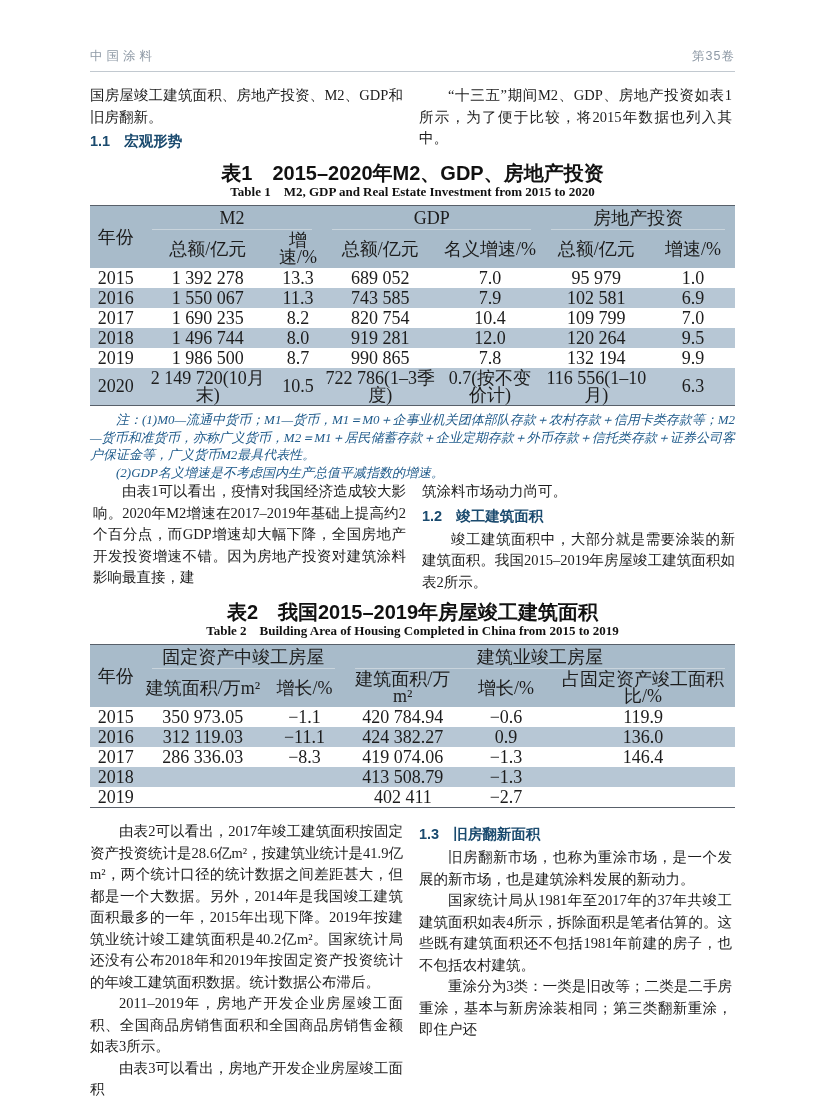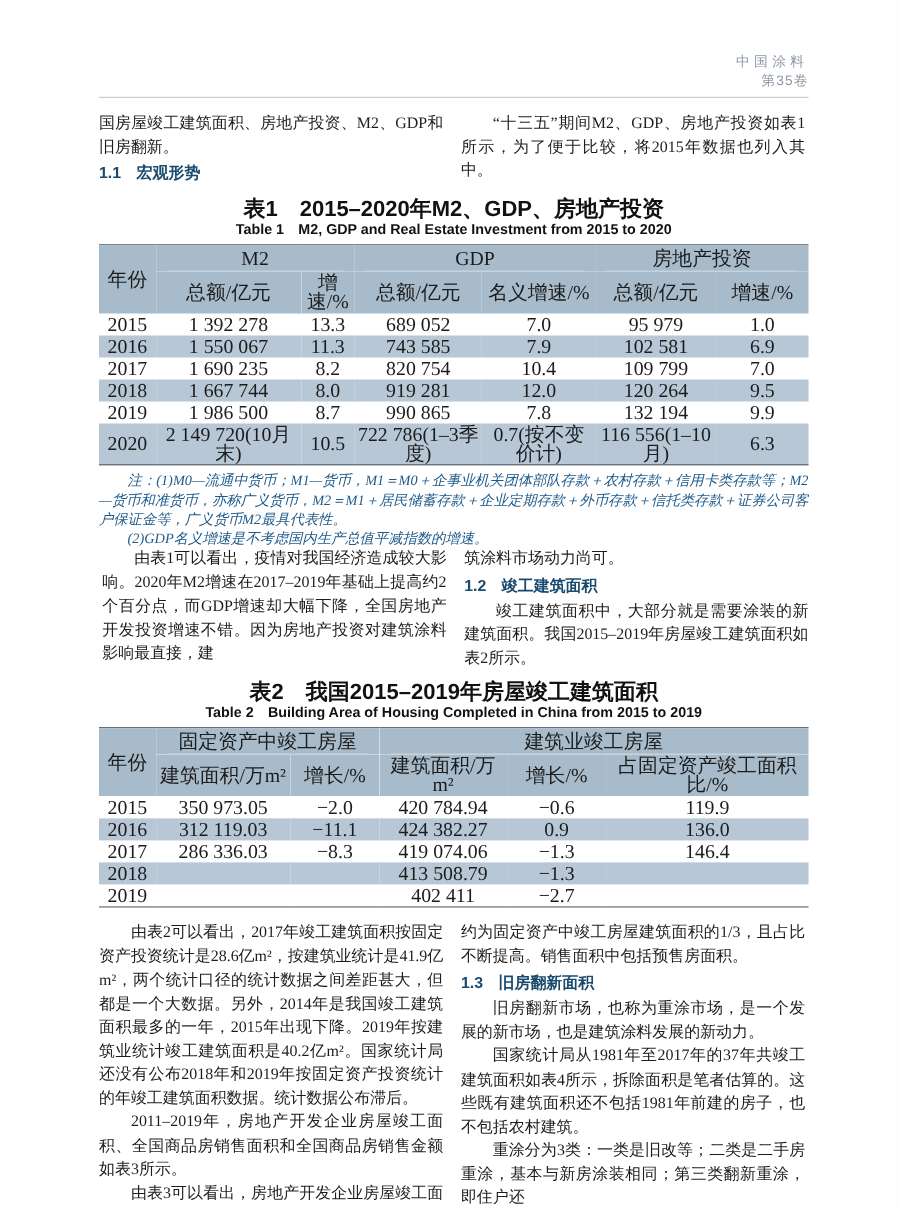--- a/index.html
+++ b/index.html
@@ -7,21 +7,21 @@
     width:816px; height:1099px; box-sizing:border-box;
     margin:0 auto; background:#ffffff; overflow:hidden;
     padding:48px 81px 24px 90px;
     display:flex; flex-direction:column;
     font-family:"Liberation Serif", serif; color:#1c1c1c;
   }
   
   .runhead {
     display:flex; justify-content:space-between; align-items:flex-end;
     color:#8e99a5; font-size:12.5px; font-family:"Liberation Sans", sans-serif;
-    padding-bottom:6px; border-bottom:1px solid #c2c9d0;flex-direction:column;
+    padding-bottom:6px; border-bottom:1px solid #c2c9d0;
   }
   .runhead .journal { letter-spacing:4px; }
   .runhead .volume { letter-spacing:1px; }
 
   
   .twocol { display:flex; gap:16px; }
   .twocol.top { margin-top:13px; }
   .twocol.mid { margin-top:0;justify-content:flex-end; }
   .twocol.bot { margin-top:13px; }
   .col { width:313px; font-size:14.5px; line-height:21.5px; text-align:justify; }
@@ -34,21 +34,21 @@
   .sec-heading .sec-num { margin-right:14px; }
 
   
   .table-block { margin-top:11px; }
   .tbl-title-cn {
     text-align:center; font-weight:bold; font-size:20px; line-height:17px;
     font-family:"Liberation Sans", sans-serif; color:#111;
   }
   .tbl-title-en {
     text-align:center; font-weight:bold; font-size:13px; line-height:16px;
-    font-family:Liberation Sans, sans-serif; margin-top:2px; color:#111;
+    font-family:Liberation Serif, serif; margin-top:2px; color:#111;
   }
   table.data {
     width:100%; border-collapse:collapse; margin-top:5px;
     border-top:1.5px solid #58606a; border-bottom:1.5px solid #58606a;
     font-size:18px;
   }
   table.data thead th {
     background:#a8bbca; font-weight:normal; text-align:center;
     padding:2px 2px; height:20px; line-height:17px; position:relative;
   }
@@ -142,21 +142,21 @@
             <td>2017</td>
             <td>1 690 235</td>
             <td>8.2</td>
             <td>820 754</td>
             <td>10.4</td>
             <td>109 799</td>
             <td>7.0</td>
           </tr>
           <tr>
             <td>2018</td>
-            <td>1 667 744</td>
+            <td>1 496 744</td>
             <td>8.0</td>
             <td>919 281</td>
             <td>12.0</td>
             <td>120 264</td>
             <td>9.5</td>
           </tr>
           <tr>
             <td>2019</td>
             <td>1 986 500</td>
             <td>8.7</td>
@@ -218,21 +218,21 @@
           <th>增长/%</th>
           <th>建筑面积/万m²</th>
           <th>增长/%</th>
           <th>占固定资产竣工面积比/%</th>
         </tr>
       </thead>
       <tbody>
           <tr>
             <td>2015</td>
             <td>350 973.05</td>
-            <td>−2.0</td>
+            <td>−1.1</td>
             <td>420 784.94</td>
             <td>−0.6</td>
             <td>119.9</td>
           </tr>
           <tr>
             <td>2016</td>
             <td>312 119.03</td>
             <td>−11.1</td>
             <td>424 382.27</td>
             <td>0.9</td>
@@ -266,21 +266,20 @@
     </table>
   </div>
 
   <div class="twocol bot">
     <div class="col">
       <p class="indent">由表2可以看出，2017年竣工建筑面积按固定资产投资统计是28.6亿m²，按建筑业统计是41.9亿m²，两个统计口径的统计数据之间差距甚大，但都是一个大数据。另外，2014年是我国竣工建筑面积最多的一年，2015年出现下降。2019年按建筑业统计竣工建筑面积是40.2亿m²。国家统计局还没有公布2018年和2019年按固定资产投资统计的年竣工建筑面积数据。统计数据公布滞后。</p>
       <p class="indent">2011–2019年，房地产开发企业房屋竣工面积、全国商品房销售面积和全国商品房销售金额如表3所示。</p>
       <p class="indent">由表3可以看出，房地产开发企业房屋竣工面积</p>
     </div>
     <div class="col">
-      <p>约为固定资产中竣工房屋建筑面积的1/3，且占比不断提高。销售面积中包括预售房面积。</p>
       <div class="sec-heading">
         <span class="sec-num">1.3</span><span>旧房翻新面积</span>
       </div>
       <p class="indent">旧房翻新市场，也称为重涂市场，是一个发展的新市场，也是建筑涂料发展的新动力。</p>
       <p class="indent">国家统计局从1981年至2017年的37年共竣工建筑面积如表4所示，拆除面积是笔者估算的。这些既有建筑面积还不包括1981年前建的房子，也不包括农村建筑。</p>
       <p class="indent">重涂分为3类：一类是旧改等；二类是二手房重涂，基本与新房涂装相同；第三类翻新重涂，即住户还</p>
     </div>
   </div>
 
 </div>

